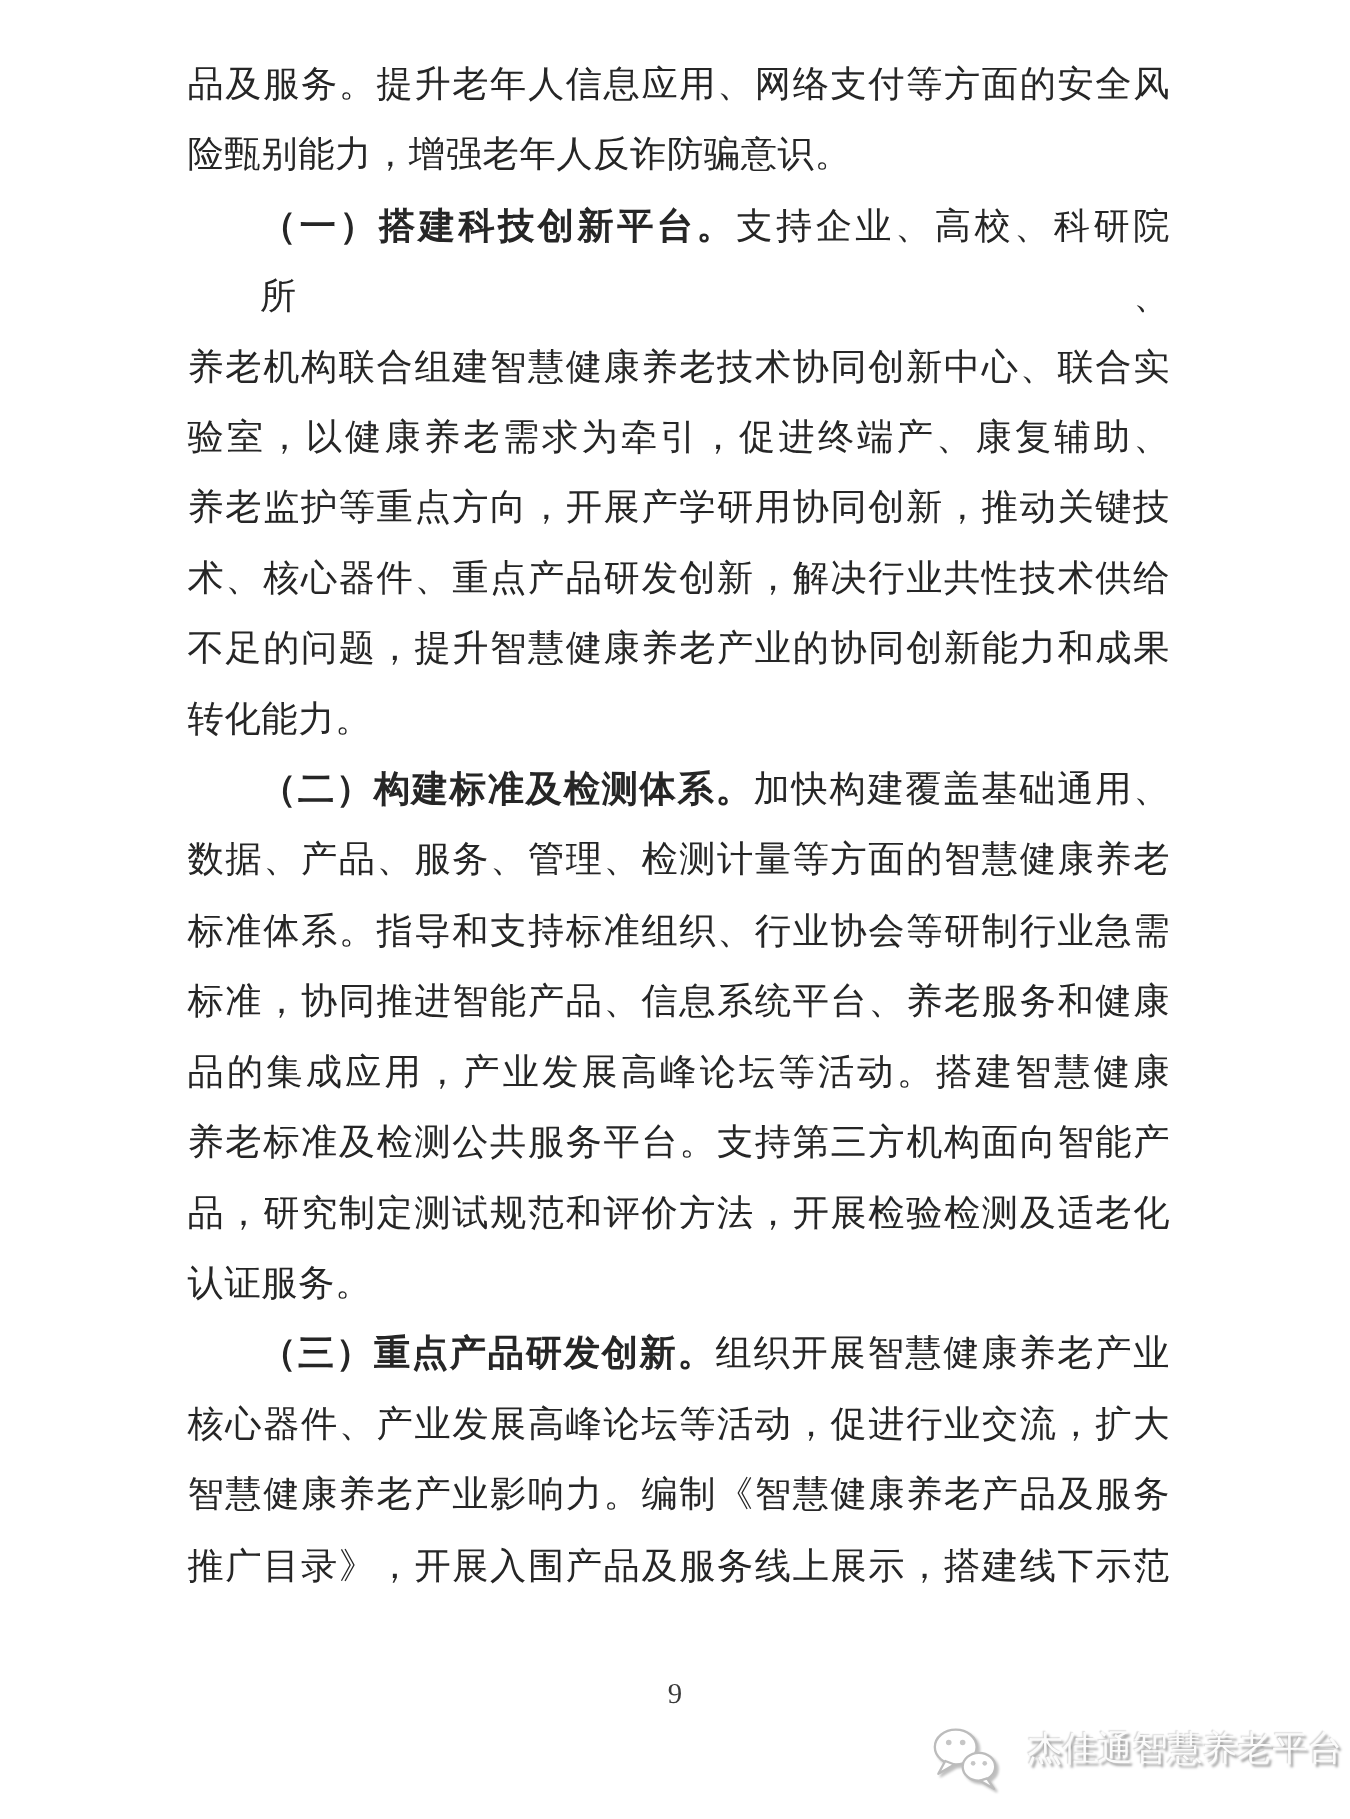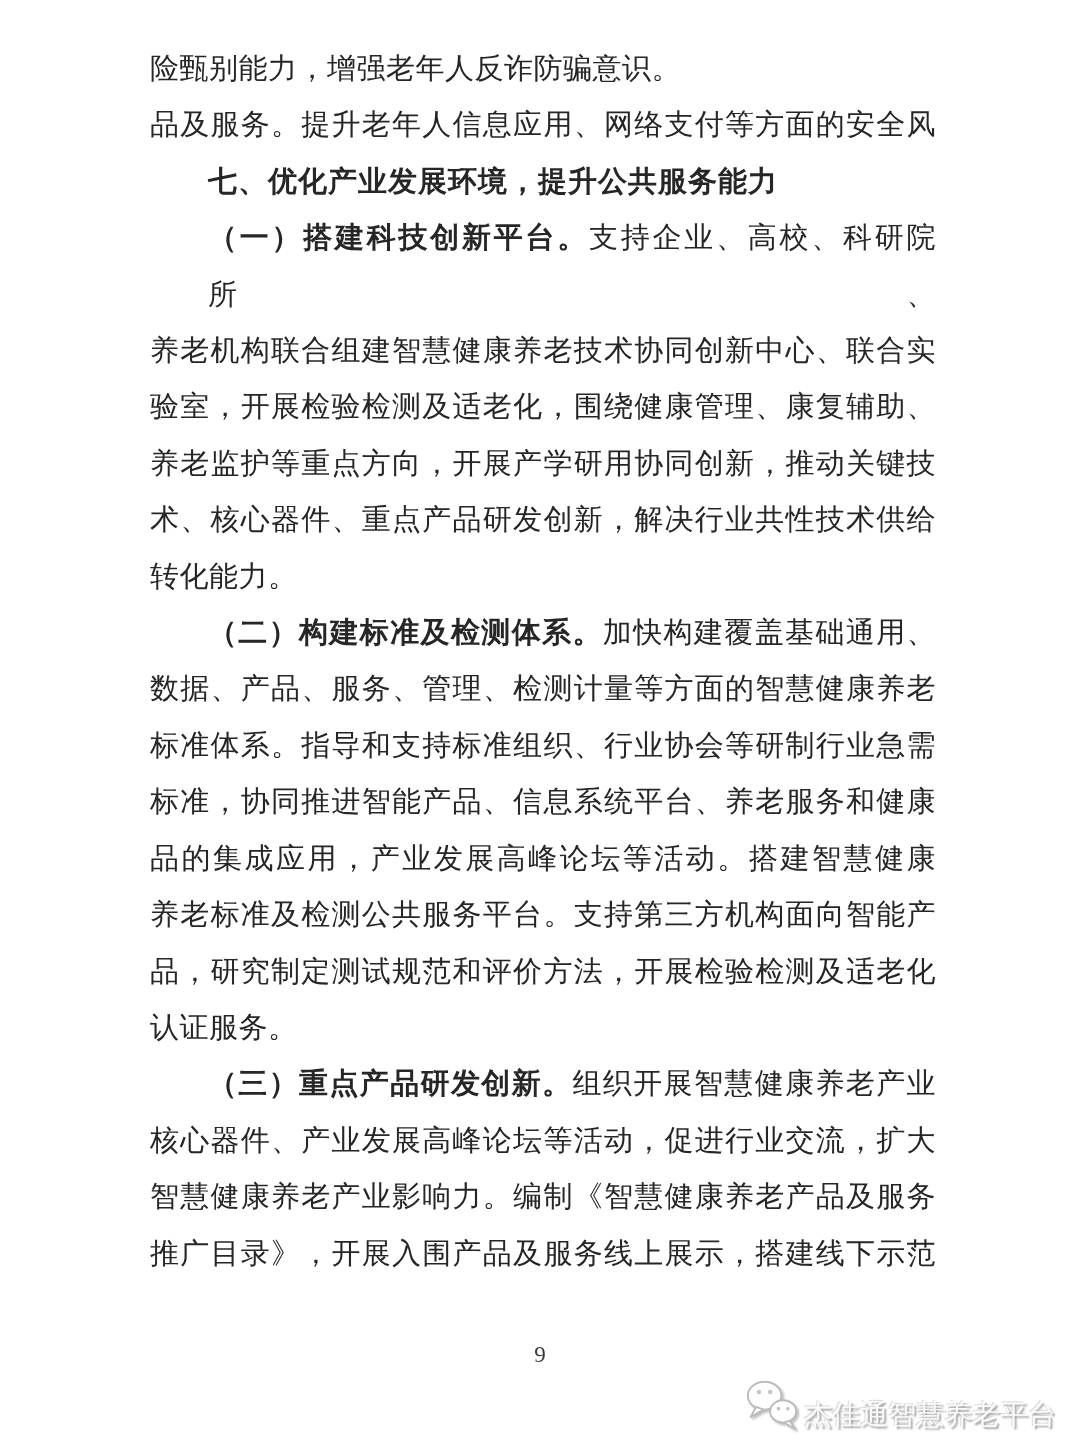--- a/index.html
+++ b/index.html
@@ -57,49 +57,49 @@
     font-size: 23px;
     color: #3a3a3a;
     line-height: 30px;
   }
   .watermark {
     position: absolute;
     left: 744px;
     top: 1380px;
     height: 54px;
     display: flex;
-    align-items: flex-end;
-    gap: 4px;
+    align-items: flex-start;
+    gap: 22px;
   }
   .watermark-label {
     font-family: "Liberation Sans", "DejaVu Sans", sans-serif;
     font-size: 28px;
     color: #fbfbfb;
     letter-spacing: 0px;
     text-shadow: 2px 2px 2px #a0a0a0, -1px -1px 1px #d8d8d8;
     white-space: nowrap;
   }
   .wechat-icon-svg {
     filter: drop-shadow(2px 2px 1px #c0c0c0);
   }
 </style>
 </head>
 <body>
 
 <div class="page">
 
   <div class="text-column">
+    <div class="line">品及服务。提升老年人信息应用、网络支付等方面的安全风</div>
     <div class="line end">险甄别能力，增强老年人反诈防骗意识。</div>
-    <div class="line">品及服务。提升老年人信息应用、网络支付等方面的安全风</div>
-    <div class="line heading indent">七、优化产业发展环境，提升公共服务能力</div>
     <div class="line indent"><span class="lead">（一）搭建科技创新平台。</span><span>支持企业、高校、科研院所、</span></div>
     <div class="line">养老机构联合组建智慧健康养老技术协同创新中心、联合实</div>
-    <div class="line">验室，开展检验检测及适老化，围绕健康管理、康复辅助、</div>
+    <div class="line">验室，以健康养老需求为牵引，促进终端产、康复辅助、</div>
     <div class="line">养老监护等重点方向，开展产学研用协同创新，推动关键技</div>
     <div class="line">术、核心器件、重点产品研发创新，解决行业共性技术供给</div>
+    <div class="line">不足的问题，提升智慧健康养老产业的协同创新能力和成果</div>
     <div class="line end">转化能力。</div>
     <div class="line indent"><span class="lead">（二）构建标准及检测体系。</span><span>加快构建覆盖基础通用、</span></div>
     <div class="line">数据、产品、服务、管理、检测计量等方面的智慧健康养老</div>
     <div class="line">标准体系。指导和支持标准组织、行业协会等研制行业急需</div>
     <div class="line">标准，协同推进智能产品、信息系统平台、养老服务和健康</div>
     <div class="line">品的集成应用，产业发展高峰论坛等活动。搭建智慧健康</div>
     <div class="line">养老标准及检测公共服务平台。支持第三方机构面向智能产</div>
     <div class="line">品，研究制定测试规范和评价方法，开展检验检测及适老化</div>
     <div class="line end">认证服务。</div>
     <div class="line indent"><span class="lead">（三）重点产品研发创新。</span><span>组织开展智慧健康养老产业</span></div>

